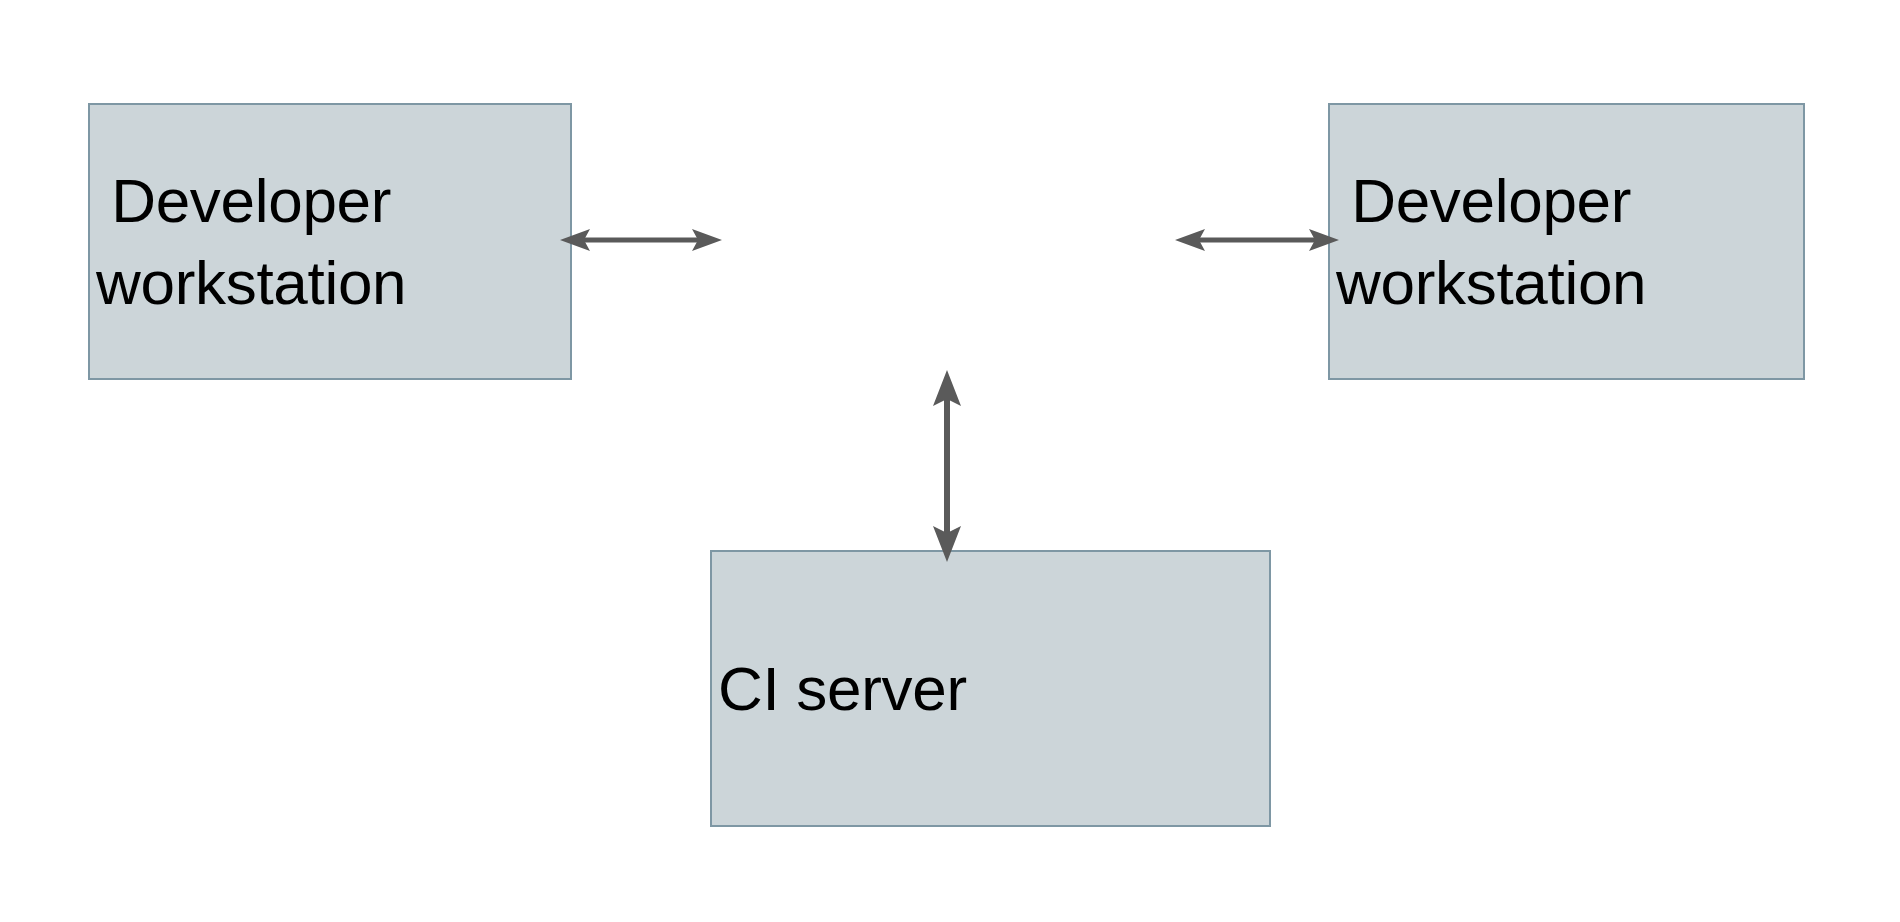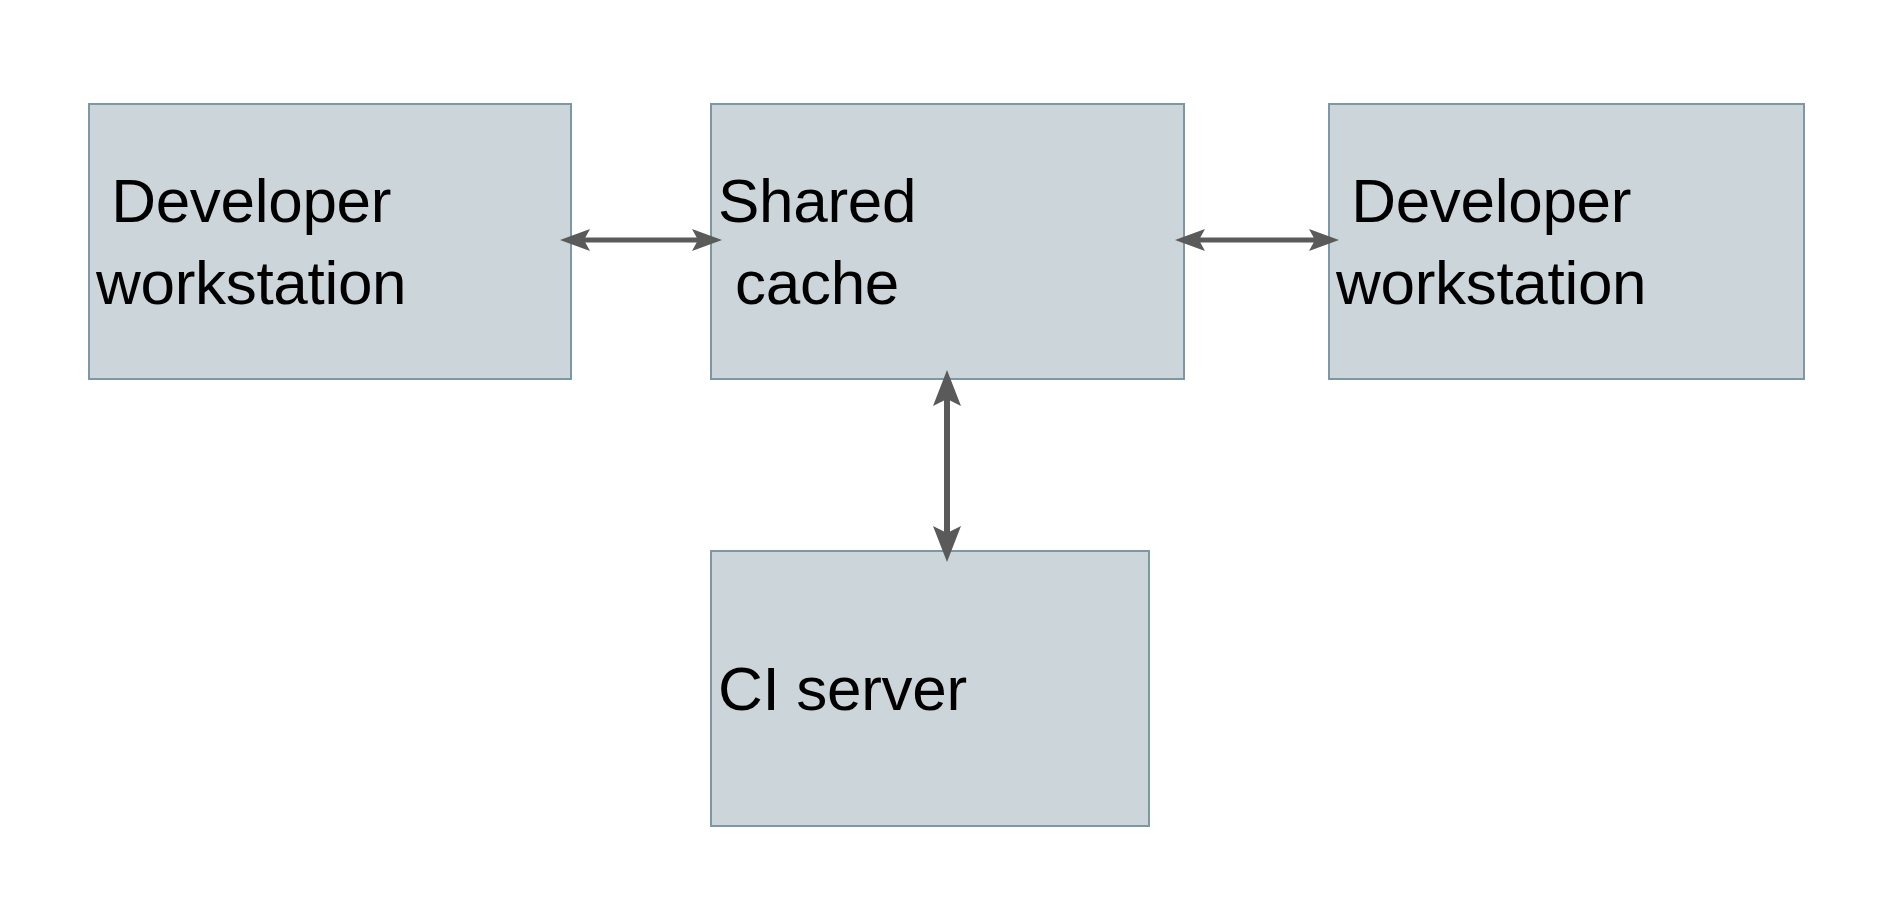--- a/index.html
+++ b/index.html
@@ -33,44 +33,40 @@
     line-height: 1.32;
     color: #000000;
     font-weight: 400;
     letter-spacing: -0.3px;
     white-space: pre-line;
     padding: 0 6px;
   }
   #node-dev-left  { left: 88px;   top: 103px; width: 484px; height: 277px; }
   #node-shared    { left: 710px;  top: 103px; width: 475px; height: 277px; }
   #node-dev-right { left: 1328px; top: 103px; width: 477px; height: 277px; }
-  #node-ci        { left: 710px;  top: 550px; width: 440px; height: 277px; }
+  #node-ci        { left: 710px;  top: 550px; width: 561px; height: 277px; }
 
   .connector {
     position: absolute;
   }
   #conn-left-shared  { left: 560px;  top: 212px; width: 162px; height: 56px; }
   #conn-shared-right { left: 1175px; top: 212px; width: 164px; height: 56px; }
   #conn-shared-ci    { left: 919px;  top: 370px; width: 56px;  height: 192px; }
   .connector svg { display: block; width: 100%; height: 100%; overflow: visible; }
 </style>
 </head>
 <body>
 
 <div id="canvas">
 
   <div class="node" id="node-dev-left">
     <span class="node-label">Developer
 workstation</span>
   </div>
 
-  <div class="node" id="node-shared">
-    <span class="node-label">Shared
-cache</span>
-  </div>
 
   <div class="node" id="node-dev-right">
     <span class="node-label">Developer
 workstation</span>
   </div>
 
   <div class="node" id="node-ci">
     <span class="node-label">CI server</span>
   </div>
 

